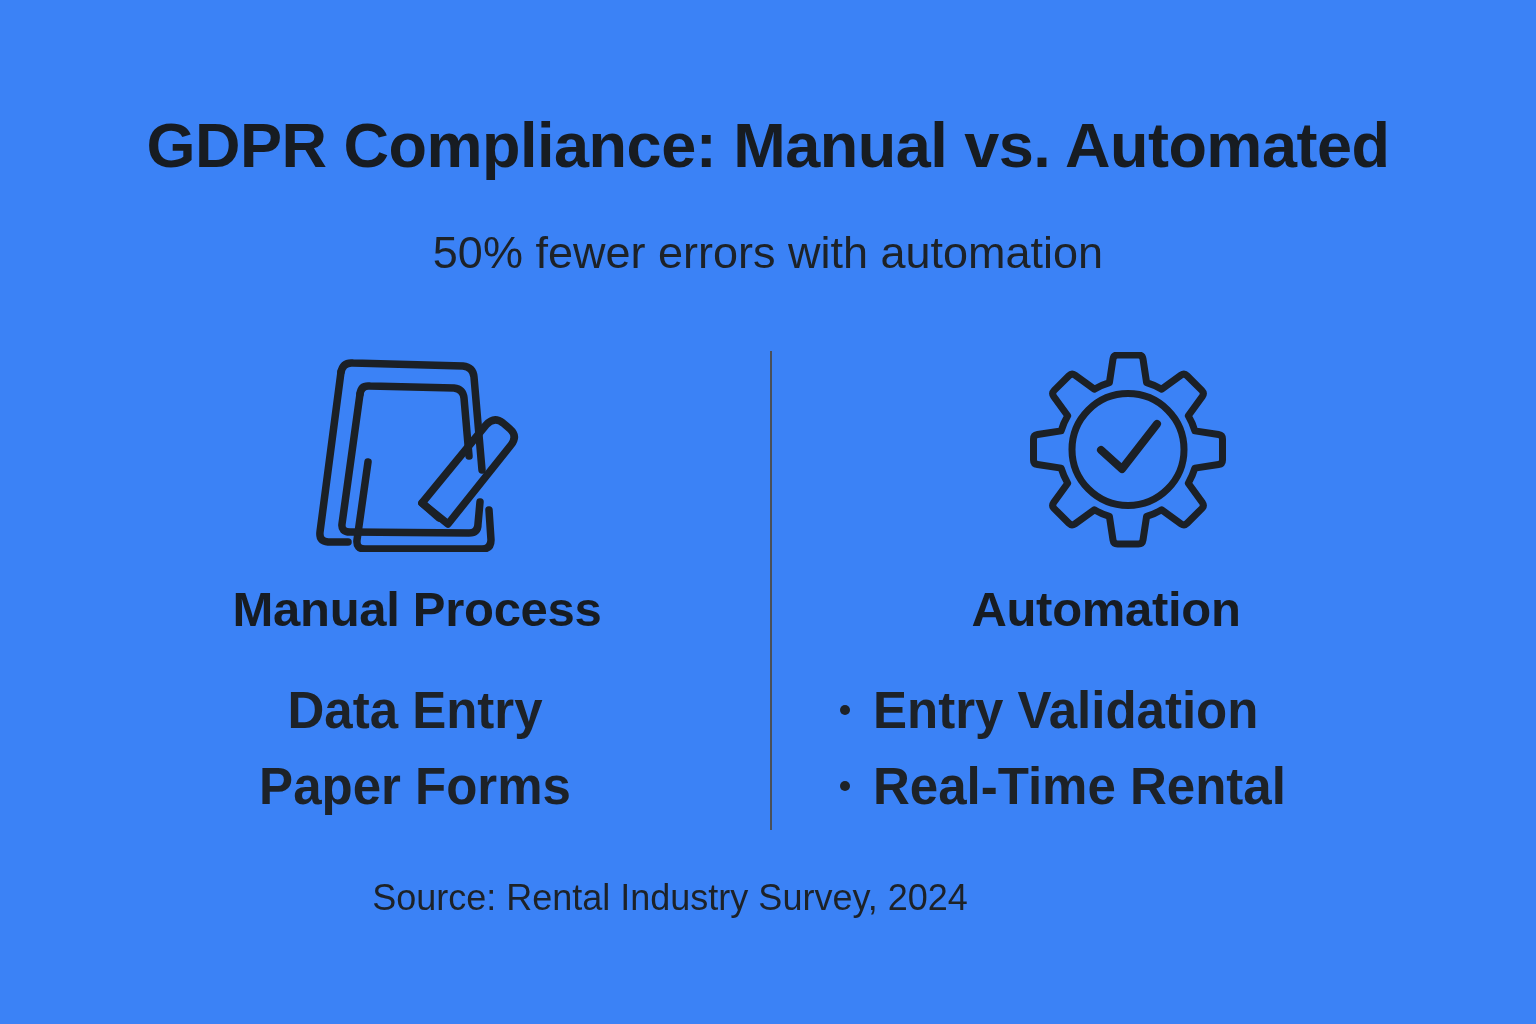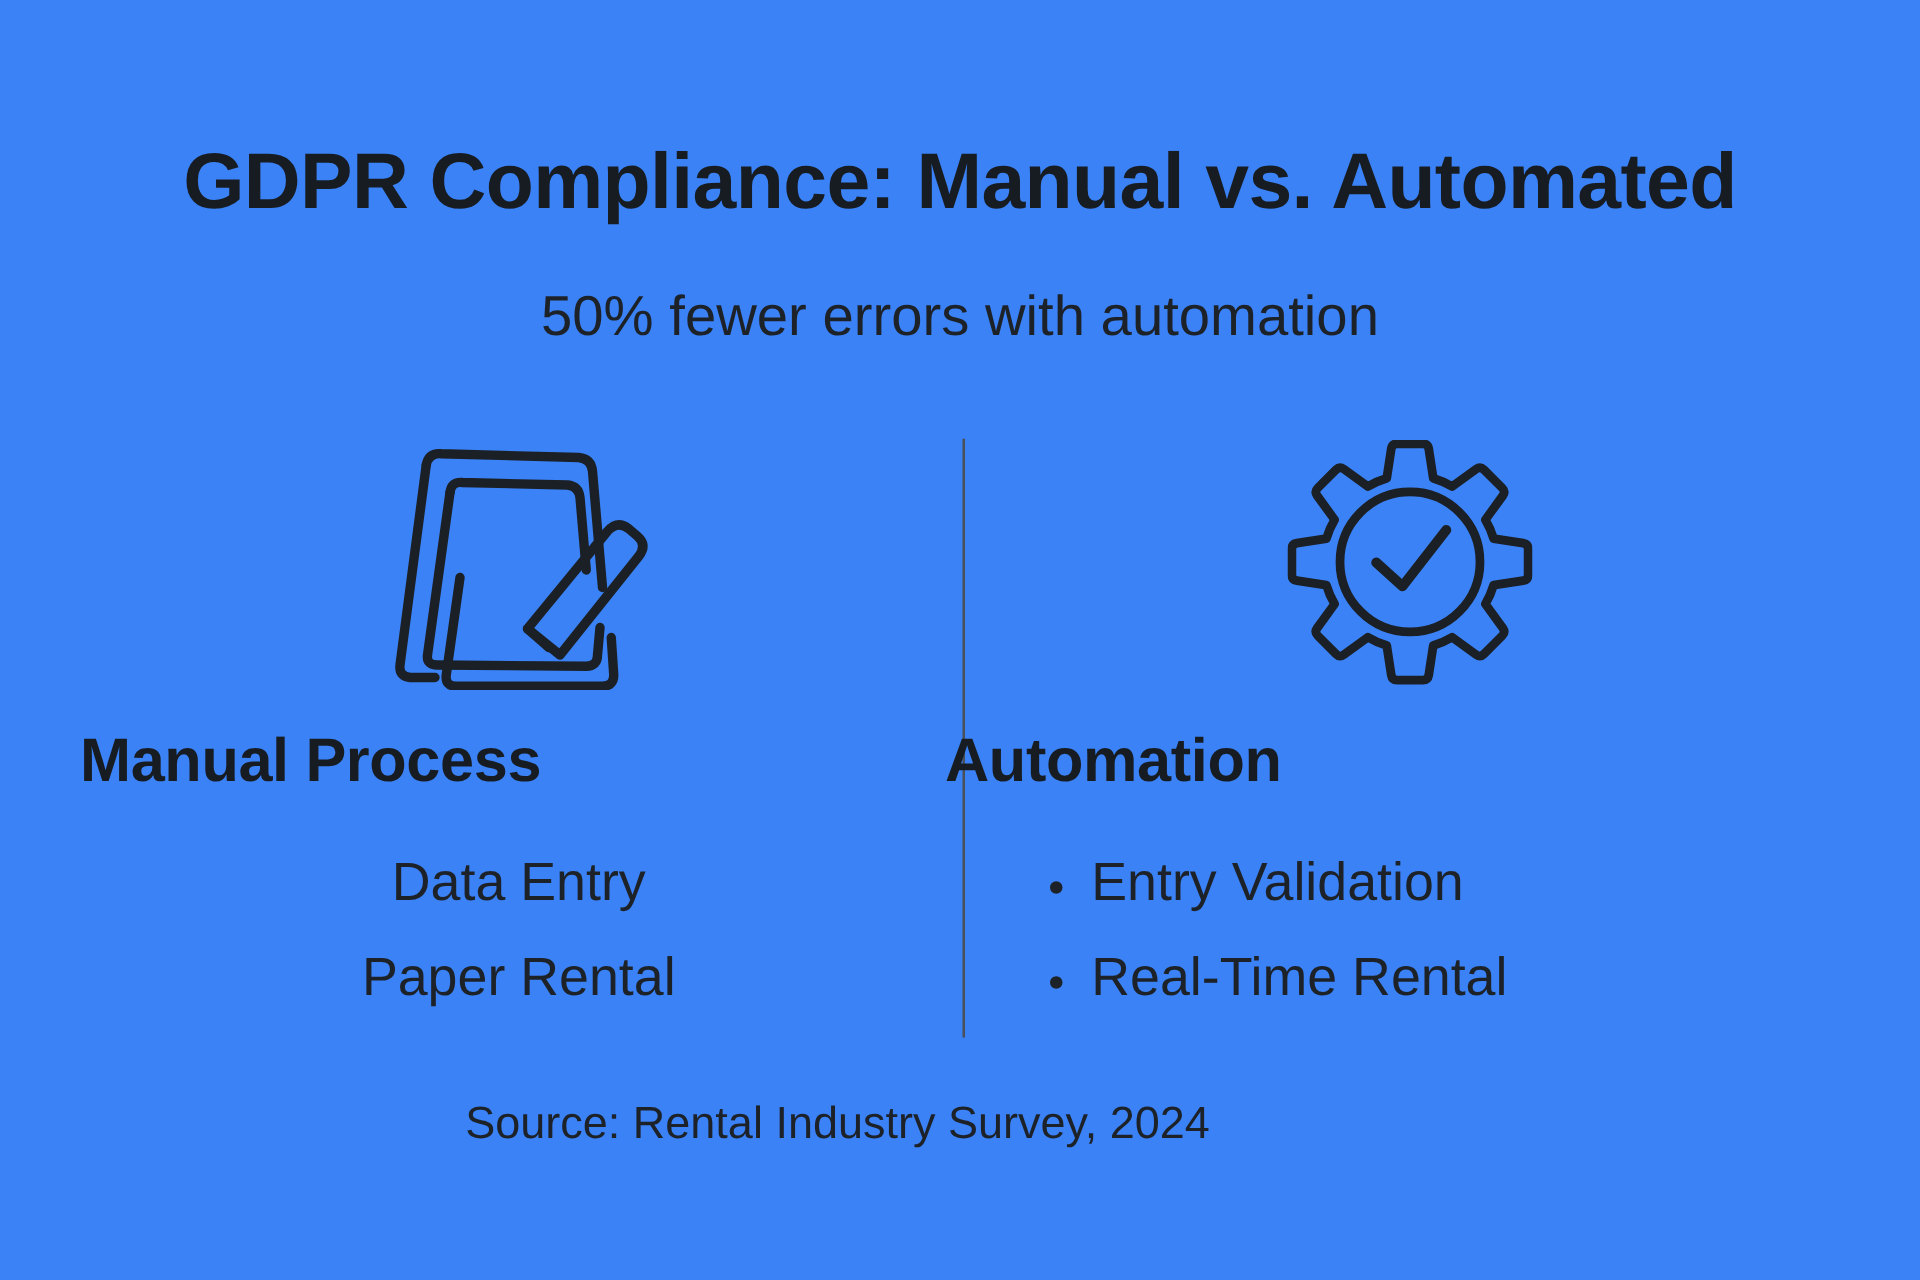--- a/index.html
+++ b/index.html
@@ -74,39 +74,39 @@
     display: flex;
     justify-content: center;
   }
   .icon-wrap.left-icon  { padding-right: 4px; }
   .icon-wrap.right-icon { padding-left: 22px; }
 
   .col-heading {
     position: absolute;
     top: 245px;
     width: 100%;
-    text-align: left;
+    text-align: center;
     font-size: 49px;
     font-weight: 700;
     letter-spacing: -0.3px;
     line-height: 1.0;
     color: #171c22;
     white-space: nowrap;
   }
   .col-left  .col-heading { padding-right: 6px; }
   .col-right .col-heading { padding-right: 190px; }
 
   .item-list {
     position: absolute;
     top: 345px;
     width: 100%;
   }
   .item {
-    font-size: 43px;
-    font-weight: 400;
+    font-size: 51px;
+    font-weight: 700;
     line-height: 1.0;
     color: #1d2228;
     white-space: nowrap;
     height: 76px;
     display: flex;
     align-items: flex-start;
   }
   .col-left .item {
     justify-content: center;
     padding-right: 4px;
@@ -169,21 +169,21 @@
       </svg>
     </div>
 
     <div class="col-heading">Manual Process</div>
 
     <div class="item-list">
       <div class="item">
         <span>Data Entry</span>
       </div>
       <div class="item">
-        <span>Paper Rental</span>
+        <span>Paper Forms</span>
       </div>
     </div>
   </div>
 
   <div class="col col-right">
 
     <div class="icon-wrap right-icon">
       <svg width="196" height="196" viewBox="0 0 196 196" fill="none" stroke="#1b2026" stroke-width="7" stroke-linecap="round" stroke-linejoin="round">
 
         <path d="

